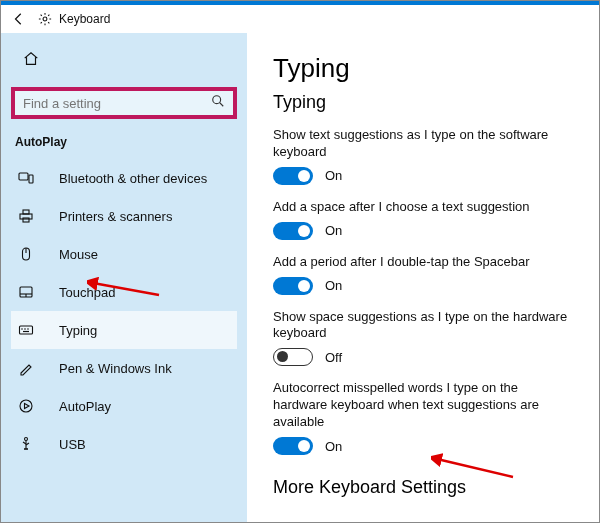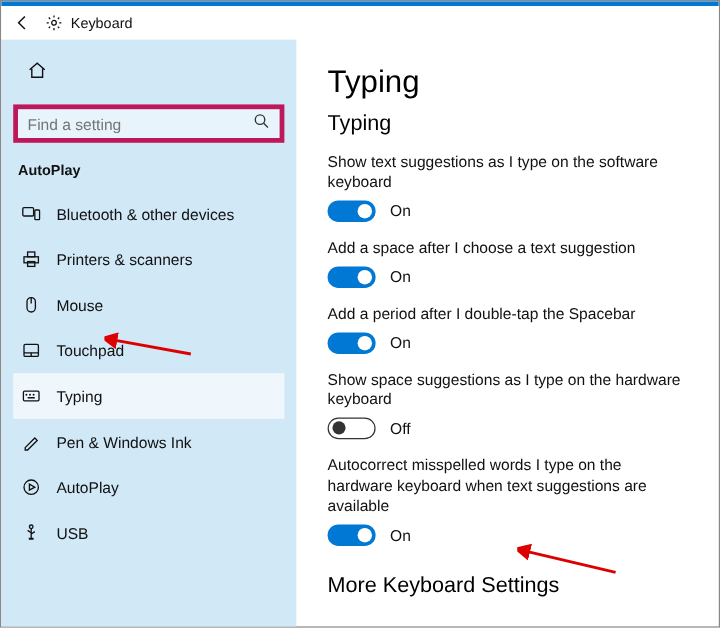--- a/index.html
+++ b/index.html
@@ -8,21 +8,21 @@
   .titlebar { height: 28px; display: flex; align-items: center; padding: 0 2px; font-size: 12px; color: #111; background: #fff; }
   .titlebar .back { width: 24px; height: 24px; display: flex; align-items: center; justify-content: center; cursor: pointer; margin-left: 4px; margin-right: 6px; }
   .titlebar .gear { width: 16px; height: 16px; display: flex; align-items: center; justify-content: center; margin-right: 6px; }
   .main { display: flex; height: calc(523px - 32px); }
   .sidebar { width: 246px; background: #d1e8f7; padding: 10px 10px; }
   .home { width: 32px; height: 32px; display: flex; align-items: center; justify-content: center; cursor: pointer; margin-left: 4px; margin-bottom: 12px; }
   .searchbox { display: flex; align-items: center; border: 4px solid #be185d; background: rgba(255,255,255,0.5); height: 32px; padding: 0 8px; margin-bottom: 16px; }
   .searchbox input { flex: 1; border: none; outline: none; background: transparent; font-size: 13px; color: #555; }
   .searchbox .sicn { color: #333; }
   .section-hdr { font-size: 12px; font-weight: 600; color: #111; margin: 0 0 10px 4px; }
-  .navitem { display: flex; align-items: center; height: 38px; padding: 0 6px; cursor: pointer; font-size: 13px; color: #111; gap: 12px; }
+  .navitem { display: flex; align-items: center; height: 38px; padding: 0 6px; cursor: pointer; font-size: 13px; color: #111; gap: 24px; }
   .navitem.selected { background: rgba(255,255,255,0.65); }
   .navitem .icn { width: 18px; height: 18px; display: flex; align-items: center; justify-content: center; color: #111; }
   .content { flex: 1; padding: 20px 26px; overflow: hidden; }
   h1.page { font-size: 26px; font-weight: 400; margin-bottom: 8px; }
   h2.section { font-size: 18px; font-weight: 400; margin-bottom: 14px; margin-top: 2px; }
   h2.section.more { margin-top: 22px; margin-bottom: 10px; font-size: 18px; }
   .setting { font-size: 13px; color: #111; margin-bottom: 14px; }
   .setting .label { margin-bottom: 6px; line-height: 1.3; }
   .togglerow { display: flex; align-items: center; gap: 12px; }
   .toggle { width: 40px; height: 18px; border-radius: 10px; position: relative; cursor: pointer; }

